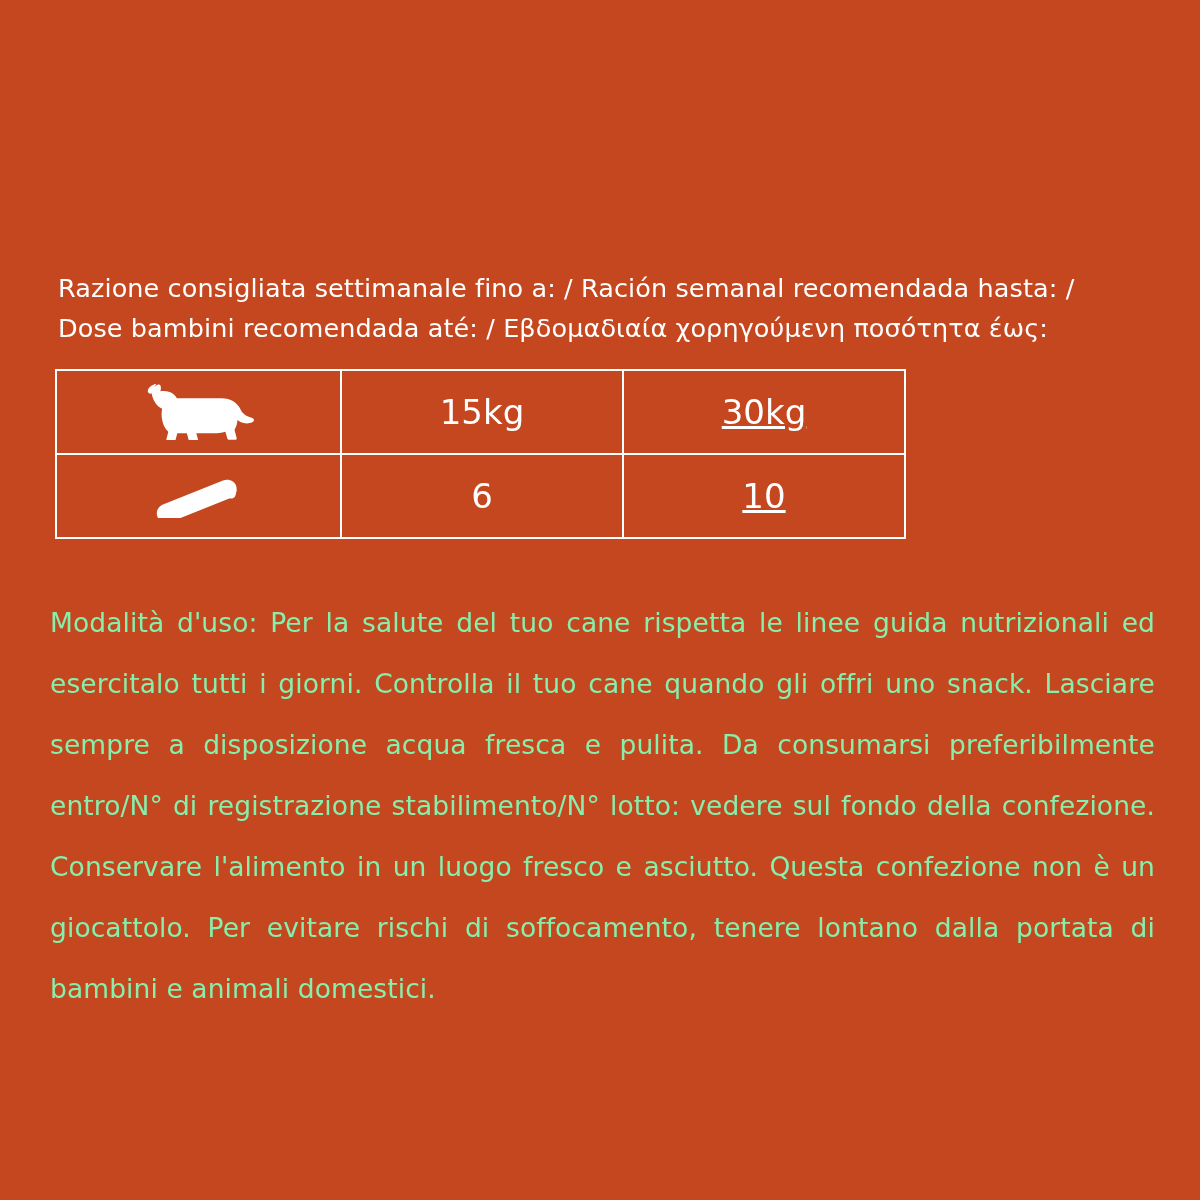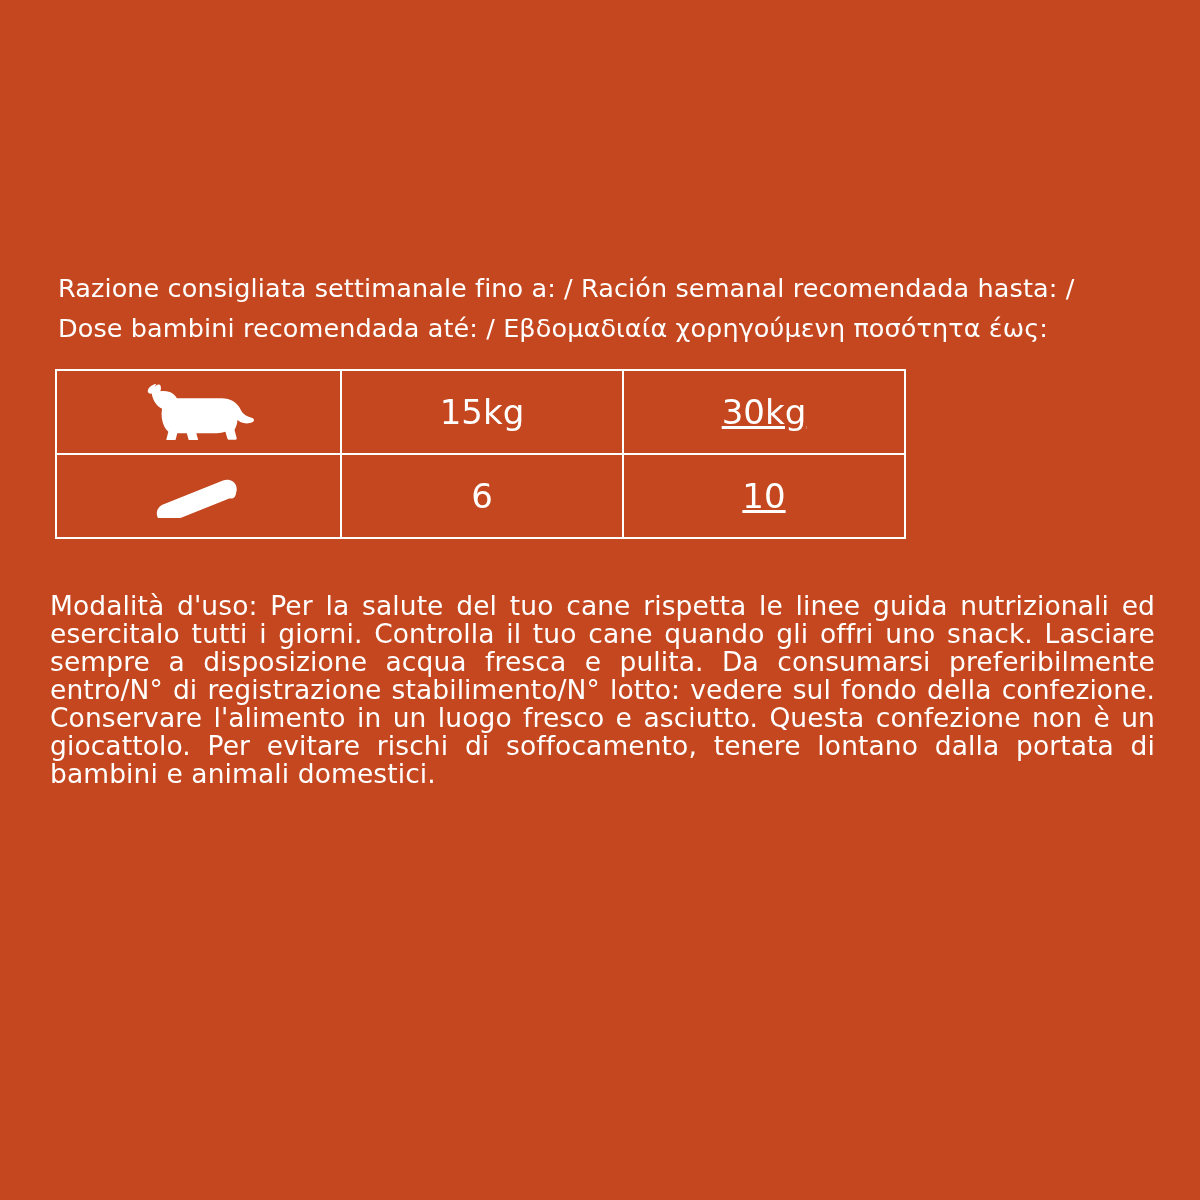--- a/index.html
+++ b/index.html
@@ -67,23 +67,23 @@
     display: inline-block;
     vertical-align: middle;
   }
 
   
   .body-copy {
     position: absolute;
     left: 50px;
     top: 592px;
     width: 1105px;
-    color: #ffffff;
+    color: #86efac;
     font-size: 26.5px;
-    line-height: 28px;
+    line-height: 61px;
     text-align: justify;
     text-align-last: left;
     letter-spacing: 0.1px;
   }
 </style>
 </head>
 <body style="background: rgb(196, 71, 31);">
 
 <div class="page">
 

